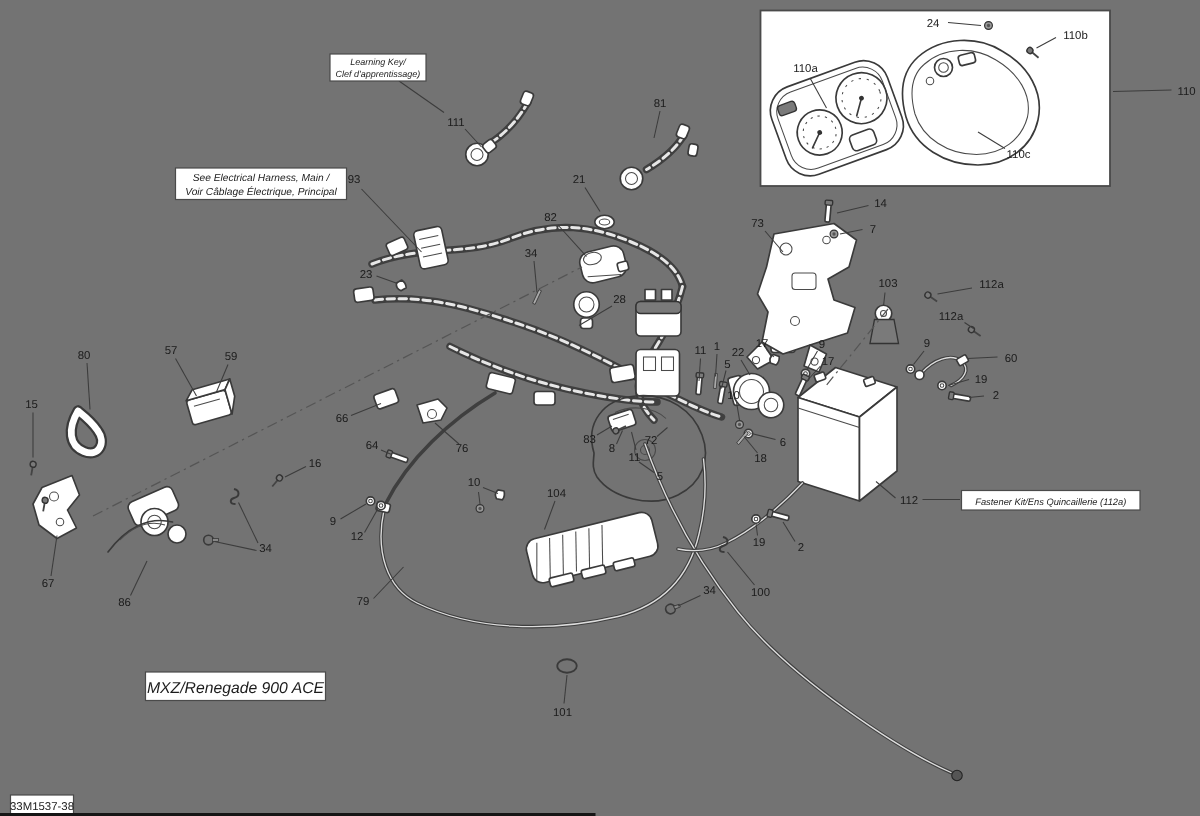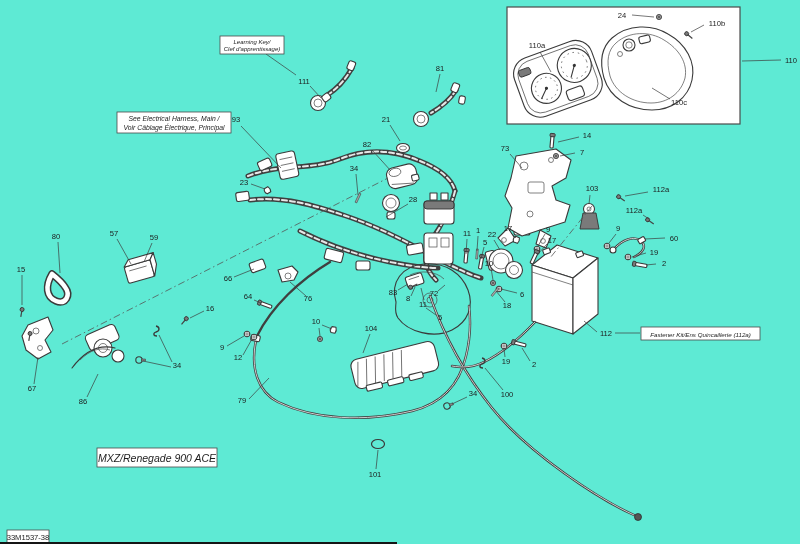--- a/index.html
+++ b/index.html
@@ -1,16 +1,16 @@
 <!DOCTYPE html>
 <html><head>
 <meta charset="utf-8">
 <style>
   html,body{margin:0;padding:0;background:#fff;}
-  .stage{position:relative;width:800px;height:544px;background:#5eead4;overflow:hidden;
+  .stage{position:relative;width:800px;height:544px;background:#737373;overflow:hidden;
          font-family:"Liberation Sans",sans-serif;}
   svg{position:absolute;left:0;top:0;}
   .ln{fill:none;stroke:#3a3a3a;stroke-width:1.1;stroke-linejoin:round;stroke-linecap:round;}
   .thin{fill:none;stroke:#4a4a4a;stroke-width:0.7;}
   .fillw{fill:#fff;stroke:#3a3a3a;stroke-width:1.1;stroke-linejoin:round;}
   .filld{fill:#7a7a7a;stroke:#333;stroke-width:0.9;}
   .tube{fill:none;stroke:#3f3f3f;stroke-width:5;stroke-linecap:round;}
   .tubehl{fill:none;stroke:#e7e7e7;stroke-width:2;stroke-linecap:round;stroke-dasharray:5 3;}
   .cable{fill:none;stroke:#3f3f3f;stroke-width:2.4;stroke-linecap:round;}
   .cablehl{fill:none;stroke:#ddd;stroke-width:0.9;stroke-linecap:round;}

